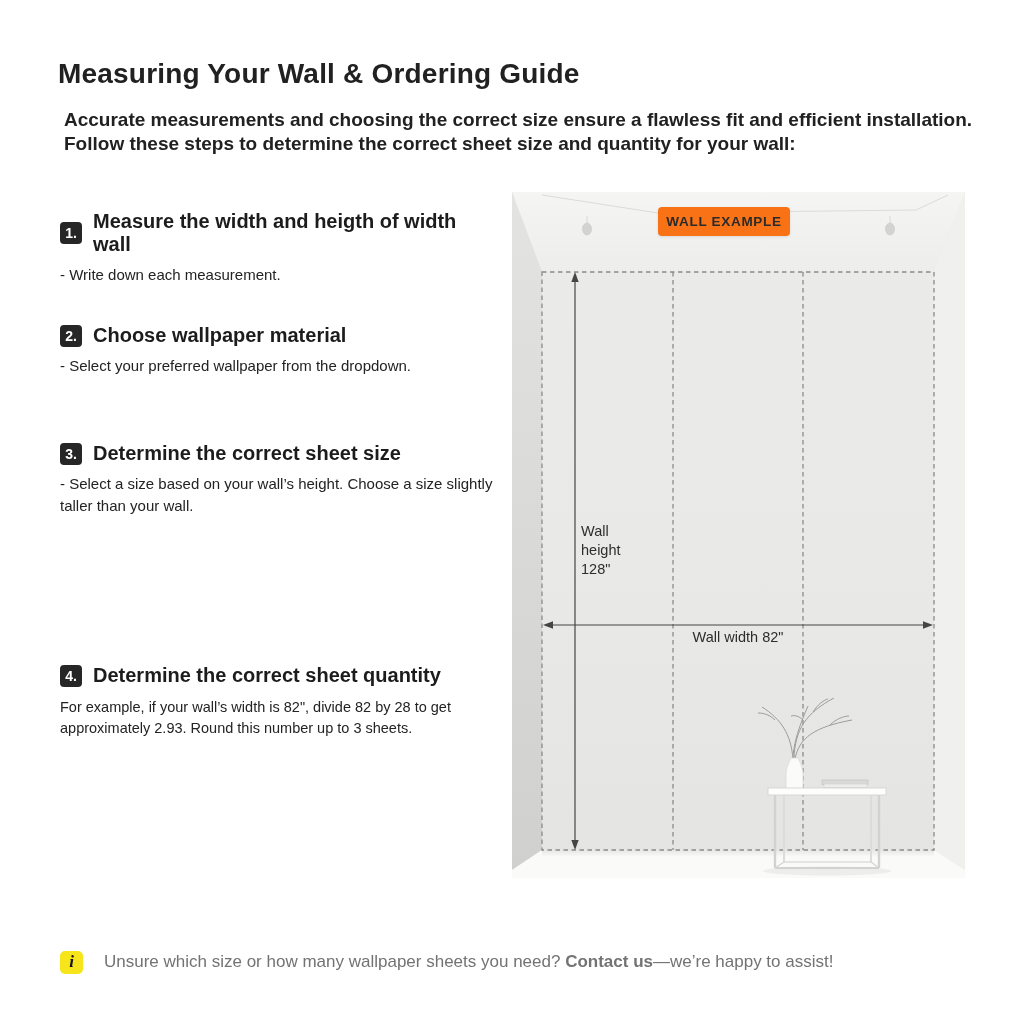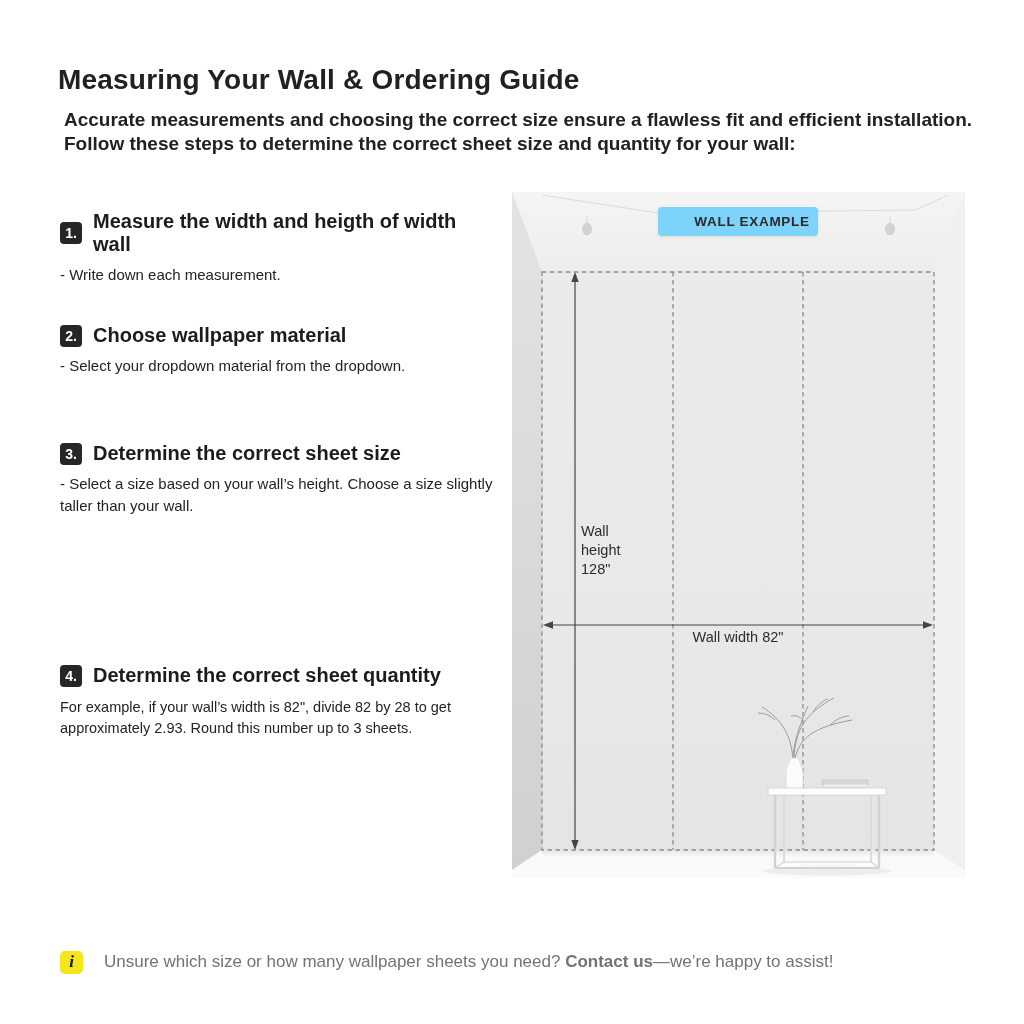--- a/index.html
+++ b/index.html
@@ -3,21 +3,21 @@
 <meta charset="utf-8">
 <style>
   html,body{margin:0;padding:0;}
   body{
     width:1024px;height:1024px;background:#ffffff;position:relative;
     font-family:"Liberation Sans",sans-serif;color:#1f1f1f;overflow:hidden;
   }
   .abs{position:absolute;}
   
   .page-title{
-    left:58px;top:64px;font-size:28px;font-weight:700;letter-spacing:.2px;
+    left:58px;top:58px;font-size:28px;font-weight:700;letter-spacing:.2px;
     color:#212121;margin:0;
   }
   .intro{
     left:60px;top:104px;width:916px;font-size:19px;font-weight:700;
     line-height:24px;color:#212121;margin:4px;
   }
   
   .step{left:60px;width:438px;}
   .step-head{display:flex;align-items:center;gap:11px;}
   .step-badge{
@@ -26,25 +26,24 @@
     align-items:center;justify-content:center;
   }
   .step-heading{font-size:20px;font-weight:700;color:#1c1c1c;margin:0;}
   .step-body{font-size:15px;line-height:21.5px;margin:8px 0 0;color:#232323;}
   .step-example{font-size:14.5px;line-height:20.5px;margin:10px 0 0;color:#232323;}
   .step-note{font-size:14.5px;line-height:20.5px;margin:17px 0 0;color:#232323;}
   
   .photo{left:512px;top:192px;width:453px;height:686px;margin:0;}
   .photo svg{position:absolute;left:0;top:0;width:100%;height:100%;display:block;}
   .wall-badge{
-    position:absolute;left:146px;top:15px;width:132px;height:29px;background:#7dd3fc;
+    position:absolute;left:146px;top:15px;width:132px;height:29px;background:#f97316;
     border-radius:4px;display:flex;align-items:center;justify-content:center;
     font-size:13.5px;font-weight:700;letter-spacing:.7px;color:#2b2b2b;
     box-shadow:0 1px 3px rgba(0,0,0,.10);
-    padding-left:28px;
   }
   .height-label{
     position:absolute;left:69px;top:330px;font-size:14.5px;line-height:19px;
     color:#2d2d2d;white-space:pre-line;
   }
   .width-label{
     position:absolute;left:226px;top:437px;transform:translateX(-50%);
     font-size:14.5px;color:#2d2d2d;white-space:nowrap;
   }
   
@@ -70,21 +69,21 @@
     <h2 class="step-heading">Measure the width and heigth of width wall</h2>
   </div>
   <p class="step-body">- Write down each measurement.</p>
 </section>
 
 <section class="abs step" style="top:324px;">
   <div class="step-head">
     <span class="step-badge">2.</span>
     <h2 class="step-heading">Choose wallpaper material</h2>
   </div>
-  <p class="step-body">- Select your dropdown material from the dropdown.</p>
+  <p class="step-body">- Select your preferred wallpaper from the dropdown.</p>
 </section>
 
 <section class="abs step" style="top:442px;">
   <div class="step-head">
     <span class="step-badge">3.</span>
     <h2 class="step-heading">Determine the correct sheet size</h2>
   </div>
   <p class="step-body">- Select a size based on your wall’s height. Choose a size slightly taller than your wall.</p>
 </section>
 

